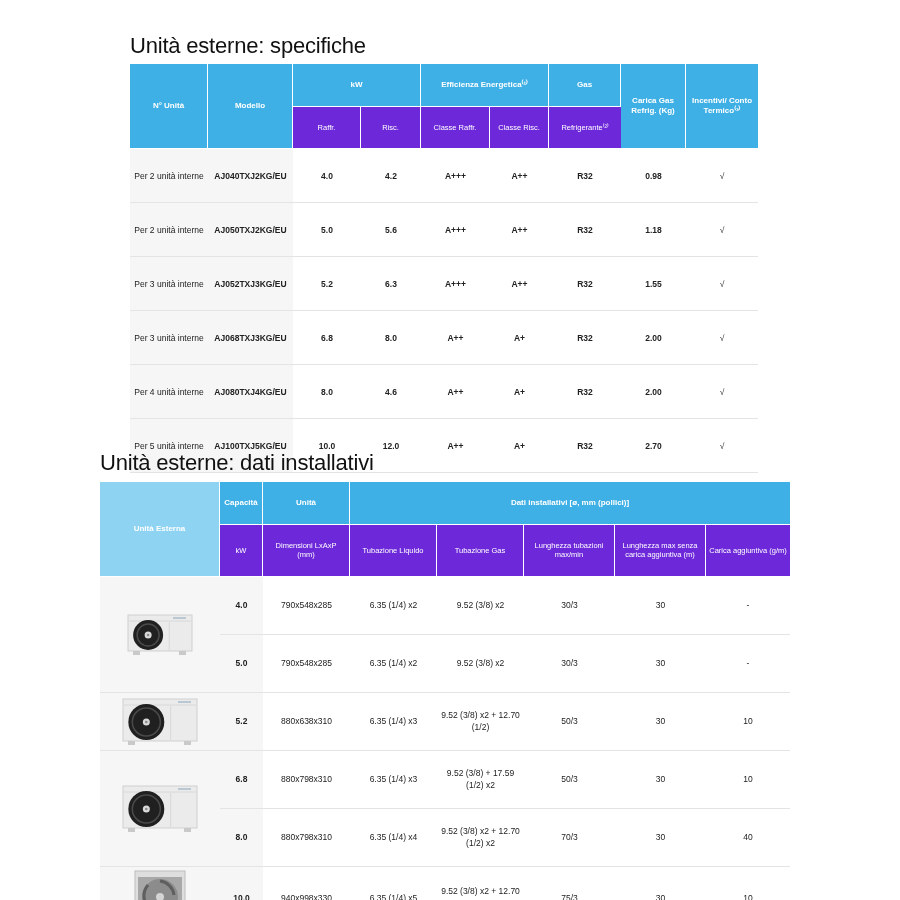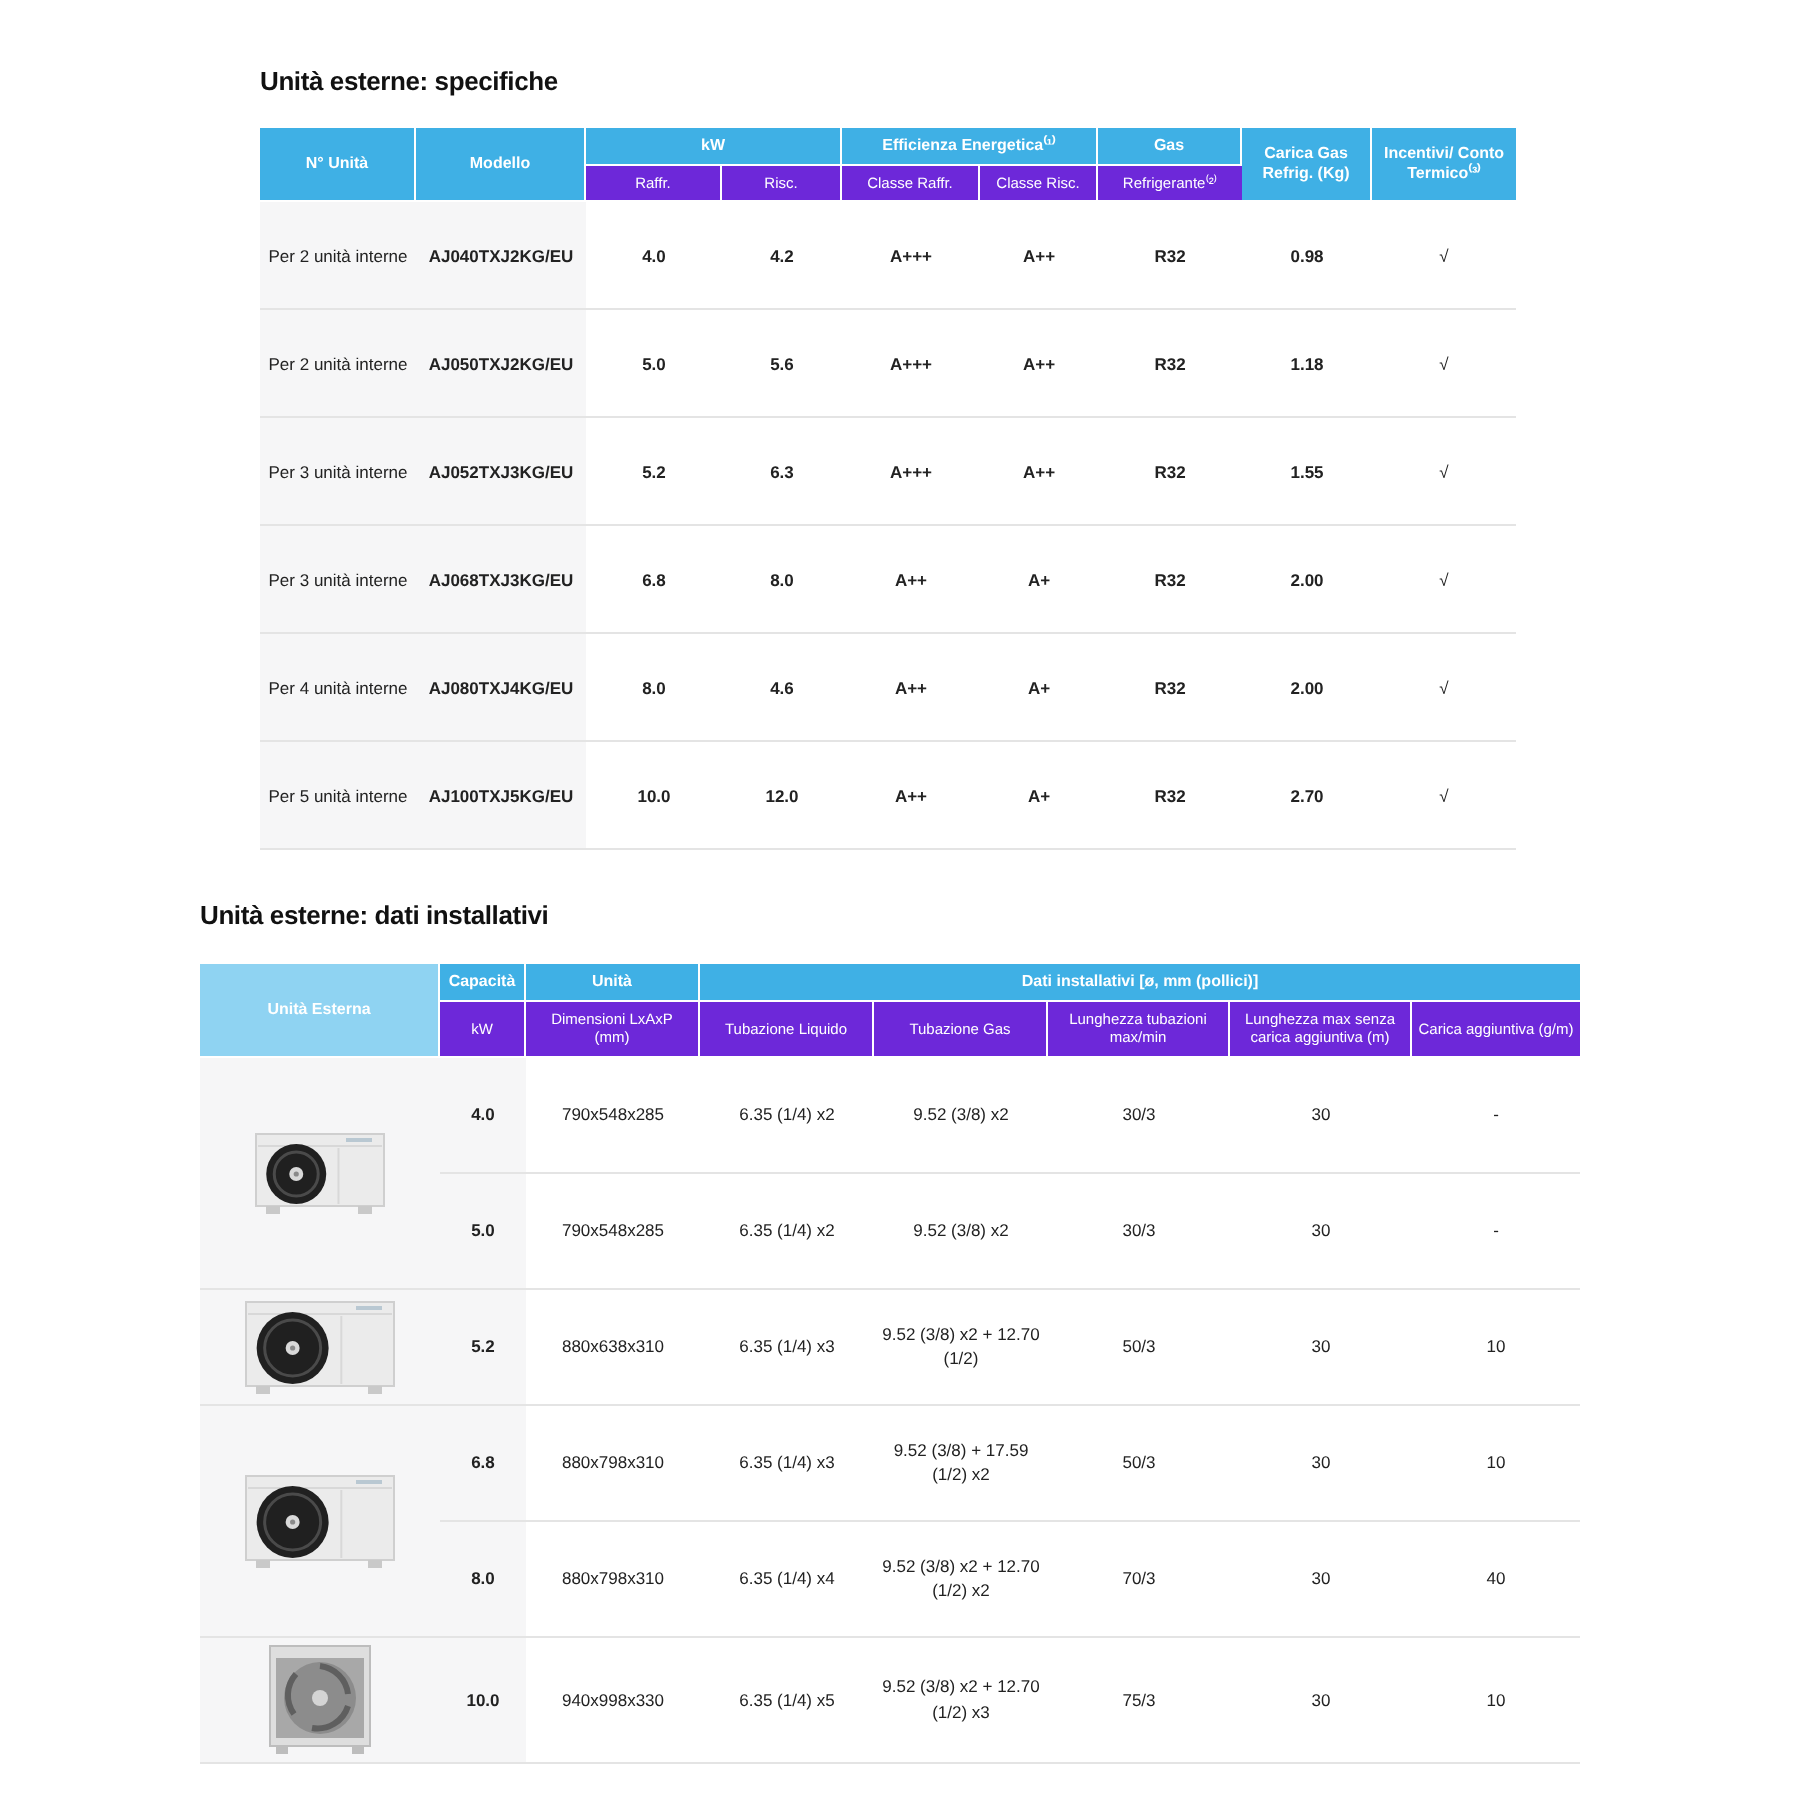--- a/index.html
+++ b/index.html
@@ -1,30 +1,30 @@
 <!DOCTYPE html>
 <html><head>
 <meta charset="utf-8">
 <style>
   * { box-sizing: border-box; margin: 0; padding: 0; }
   html, body { width: 900px; height: 900px; background: #ffffff;
     font-family: "Liberation Sans", sans-serif; }
   .sheet { position: relative; width: 900px; height: 900px; background:#fff; overflow: hidden; }
 
-  .section-title { position: absolute; font-size: 13px; font-weight: 700; color: #111; letter-spacing: -0.2px; }
+  .section-title { position: absolute; font-size: 22px; font-weight: 400; color: #111; letter-spacing: -0.2px; }
   #t1-title { left: 130px; top: 33px; }
   #t2-title { left: 100px; top: 450px; }
 
   table.tbl { border-collapse: separate; border-spacing: 0; table-layout: fixed; position: absolute; }
   #table1 { left: 130px; top: 64px; width: 628px; }
   #table2 { left: 100px; top: 482px; width: 690px; }
 
   .tbl th { color: #fff; text-align: center; vertical-align: middle;
     border-right: 1px solid #fff; border-bottom: 1px solid #fff;
-    padding: 4px 3px; line-height: 1.25; }
+    padding: 16px 3px; line-height: 1.25; }
   .tbl th:last-child { border-right: none; margin-top: 14px; }
   .h-top  { background: #3fb0e5; font-size: 8px;  font-weight: 700; }
   .h-sub  { background: #6d28d9; font-size: 7.5px; font-weight: 400; }
   .h-span { background: #3fb0e5; font-size: 8px;  font-weight: 700; }
   .h-pale { background: #8fd3f2; font-size: 8px;  font-weight: 700; margin-left: 47px; }
 
   #table1 thead tr:nth-child(1) th { height: 16px; }
   #table1 thead tr:nth-child(2) th { height: 17px; }
   #table2 thead tr:nth-child(1) th { height: 17px; }
   #table2 thead tr:nth-child(2) th { height: 24px; }

